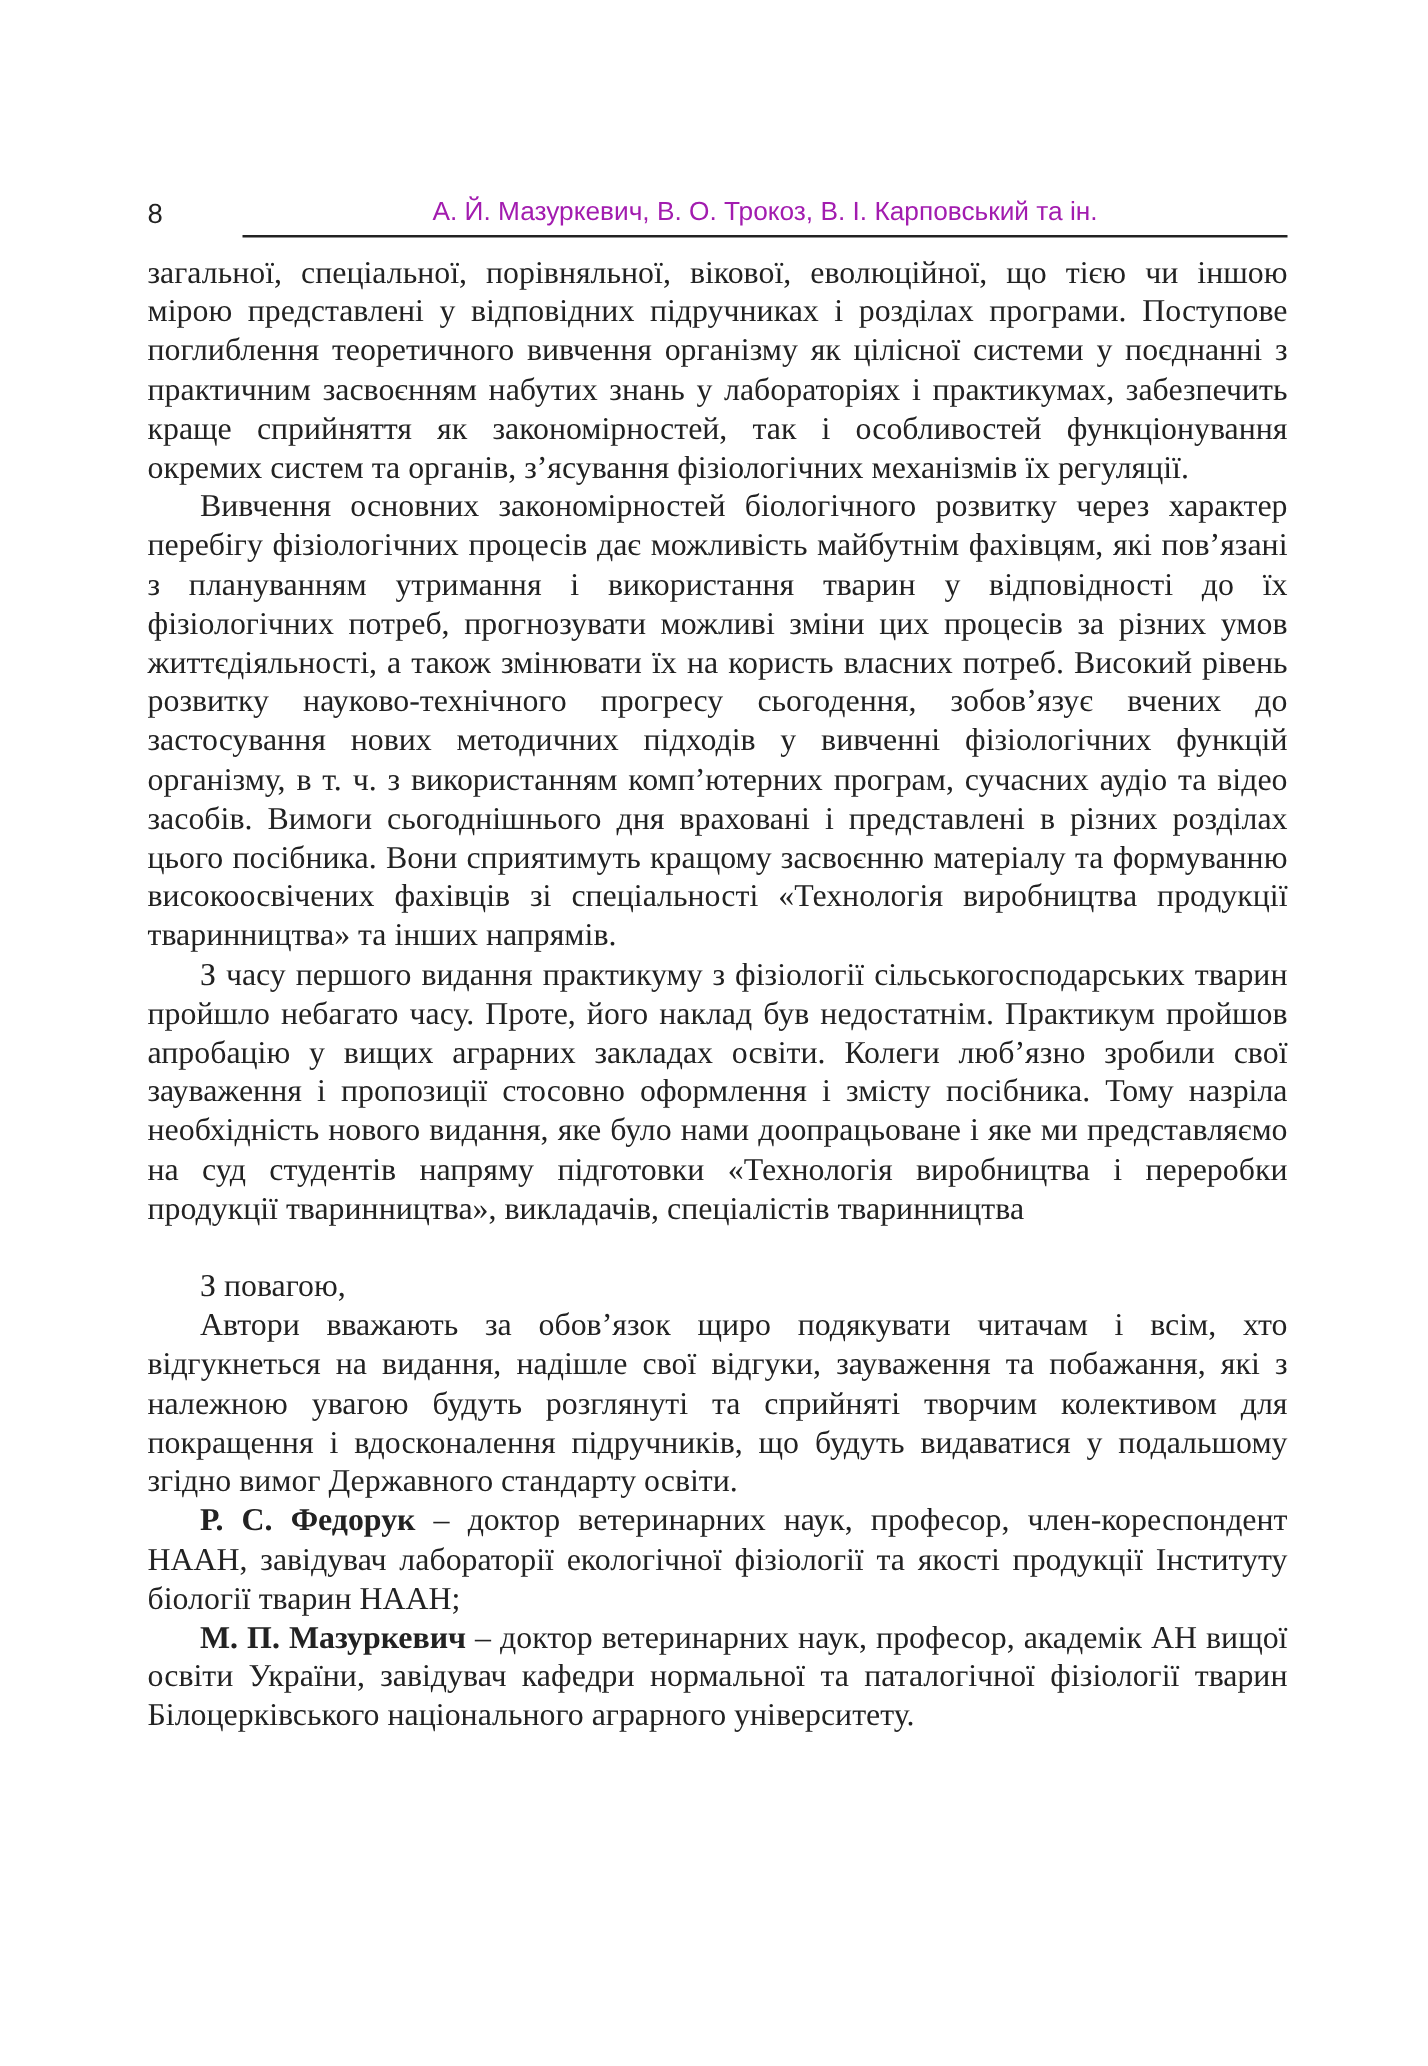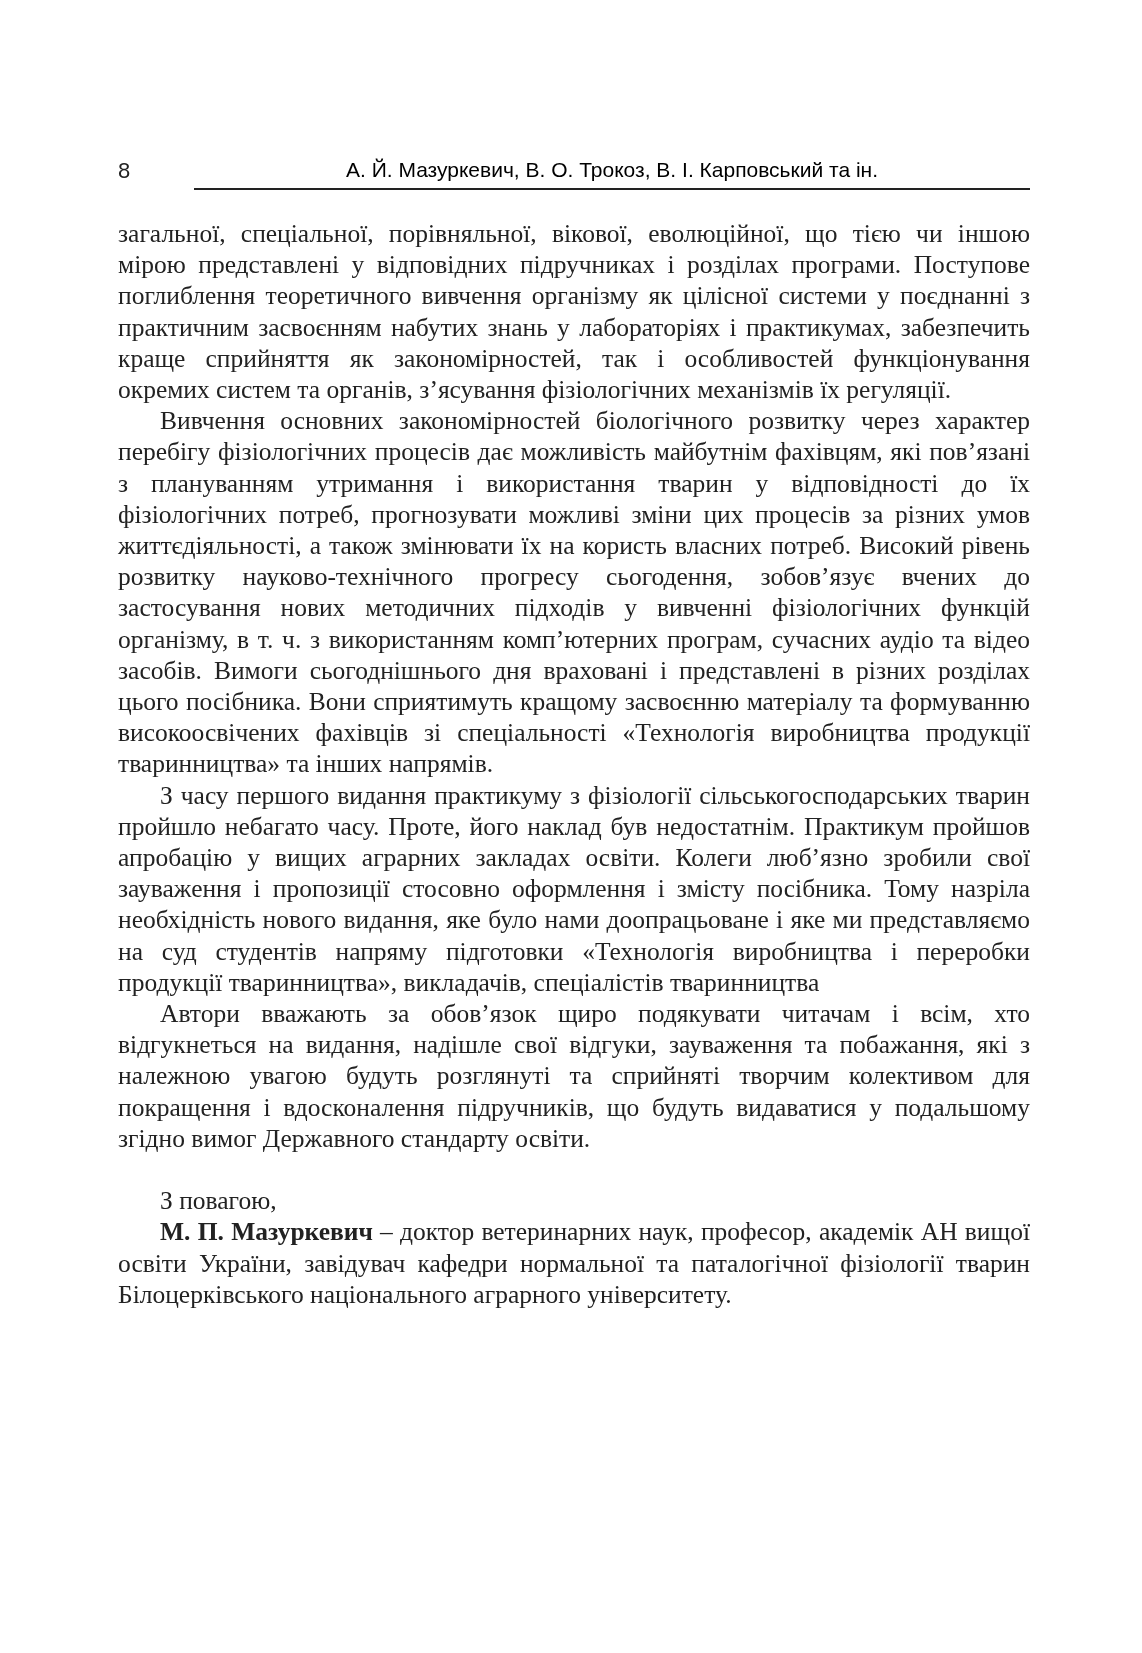--- a/index.html
+++ b/index.html
@@ -1,39 +1,40 @@
 <!DOCTYPE html>
 <html><head>
   <meta charset="utf-8">
   <style>
     html, body { margin: 0; padding: 0; background: #ffffff; }
     body { width: 1142px; height: 1653px; position: relative; overflow: hidden; }
     .page { position: absolute; left: 0; top: 0; width: 1142px; height: 1653px; background: #fff; }
     .header { position: absolute; left: 118px; top: 152px; width: 912px; height: 40px; }
     .page-num { position: absolute; left: 0; top: 6px; font-family: "Liberation Sans", sans-serif; font-size: 22px; color: #222; }
-    .running-head { position: absolute; left: 76px; right: 0; top: 6px; text-align: center; font-family: "Liberation Sans", sans-serif; font-size: 21px; color: #000000; }
+    .running-head { position: absolute; left: 76px; right: 0; top: 6px; text-align: center; font-family: "Liberation Sans", sans-serif; font-size: 21px; color: #a21caf; }
     .rule { position: absolute; left: 76px; right: 0; top: 36px; height: 0; border-top: 2px solid #222; }
-    .body-text { position: absolute; left: 118px; top: 218px; width: 912px; font-family: "Liberation Serif", serif; font-size: 25.5px; line-height: 31.2px; color: #222; text-align: justify; }
+    .body-text { position: absolute; left: 118px; top: 202px; width: 912px; font-family: "Liberation Serif", serif; font-size: 25.5px; line-height: 31.2px; color: #222; text-align: justify; }
     .body-text p { margin: 0; }
     .indent { text-indent: 42px; }
     .signature { margin-top: 31px !important; }
     .name { font-weight: bold; }
   </style>
 </head>
 <body>
 
 <div class="page">
   <div class="header">
     <span class="page-num">8</span>
     <span class="running-head">А. Й. Мазуркевич, В. О. Трокоз, В. І. Карповський та ін.</span>
     <div class="rule"></div>
   </div>
 
   <div class="body-text">
     <p>загальної, спеціальної, порівняльної, вікової, еволюційної, що тією чи іншою мірою представлені у відповідних підручниках і розділах програми. Поступове поглиблення теоретичного вивчення організму як цілісної системи у поєднанні з практичним засвоєнням набутих знань у лабораторіях і практикумах, забезпечить краще сприйняття як закономірностей, так і особливостей функціонування окремих систем та органів, з’ясування фізіологічних механізмів їх регуляції.</p>
     <p class="indent">Вивчення основних закономірностей біологічного розвитку через характер перебігу фізіологічних процесів дає можливість майбутнім фахівцям, які пов’язані з плануванням утримання і використання тварин у відповідності до їх фізіологічних потреб, прогнозувати можливі зміни цих процесів за різних умов життєдіяльності, а також змінювати їх на користь власних потреб. Високий рівень розвитку науково-технічного прогресу сьогодення, зобов’язує вчених до застосування нових методичних підходів у вивченні фізіологічних функцій організму, в т. ч. з використанням комп’ютерних програм, сучасних аудіо та відео засобів. Вимоги сьогоднішнього дня враховані і представлені в різних розділах цього посібника. Вони сприятимуть кращому засвоєнню матеріалу та формуванню високоосвічених фахівців зі спеціальності «Технологія виробництва продукції тваринництва» та інших напрямів.</p>
     <p class="indent">З часу першого видання практикуму з фізіології сільськогосподарських тварин пройшло небагато часу. Проте, його наклад був недостатнім. Практикум пройшов апробацію у вищих аграрних закладах освіти. Колеги люб’язно зробили свої зауваження і пропозиції стосовно оформлення і змісту посібника. Тому назріла необхідність нового видання, яке було нами доопрацьоване і яке ми представляємо на суд студентів напряму підготовки «Технологія виробництва і переробки продукції тваринництва», викладачів, спеціалістів тваринництва</p>
+    <p class="indent signature">З повагою,</p>
+
     <p class="indent">Автори вважають за обов’язок щиро подякувати читачам і всім, хто відгукнеться на видання, надішле свої відгуки, зауваження та побажання, які з належною увагою будуть розглянуті та сприйняті творчим колективом для покращення і вдосконалення підручників, що будуть видаватися у подальшому згідно вимог Державного стандарту освіти.</p>
-
-    <p class="indent signature">З повагою,</p>
+    <p class="indent"><span class="name">Р. С. Федорук</span><span> – доктор ветеринарних наук, професор, член-кореспондент НААН, завідувач лабораторії екологічної фізіології та якості продукції Інституту біології тварин НААН;</span></p>
     <p class="indent"><span class="name">М. П. Мазуркевич</span><span> – доктор ветеринарних наук, професор, академік АН вищої освіти України, завідувач кафедри нормальної та паталогічної фізіології тварин Білоцерківського національного аграрного університету.</span></p>
   </div>
 </div>
 
 </body></html>

